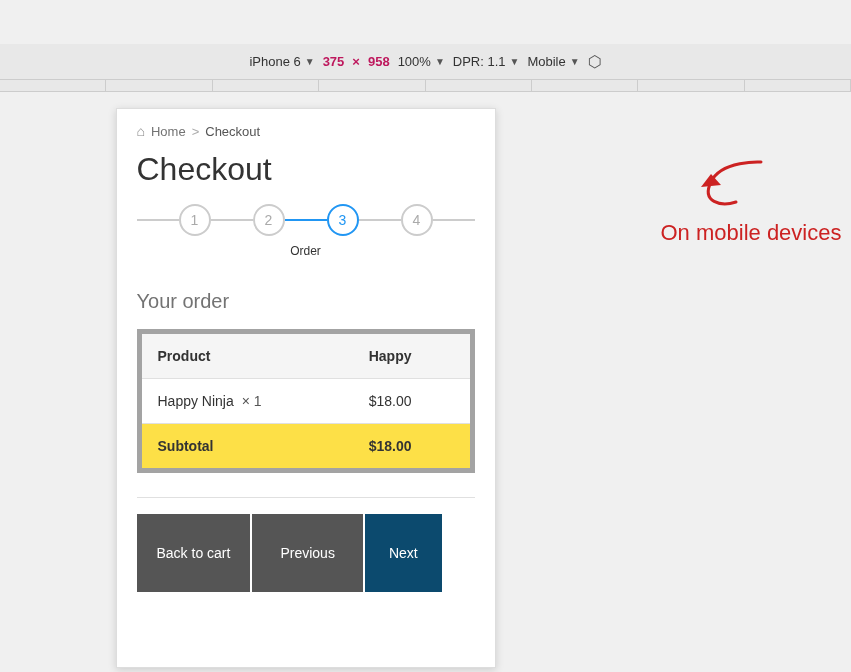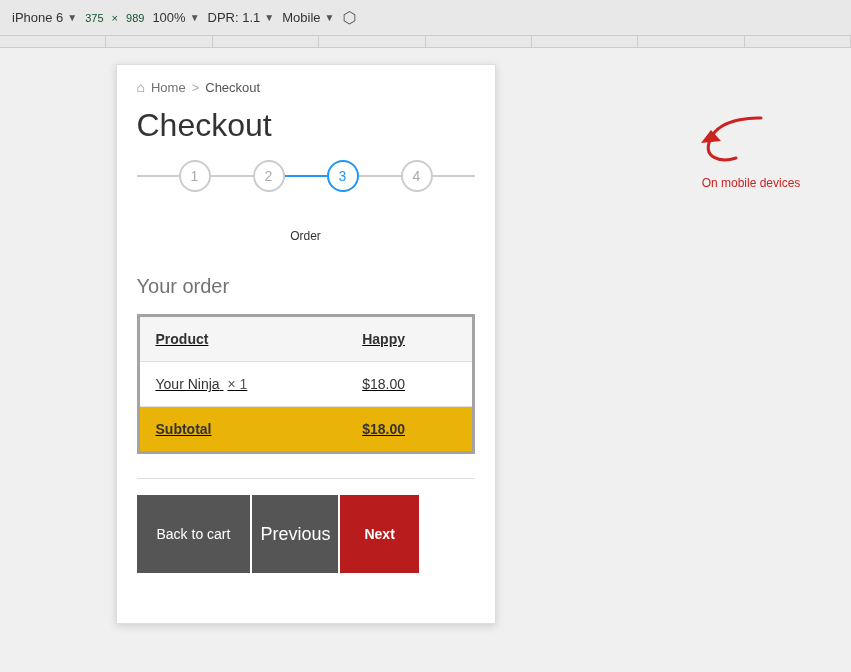--- a/index.html
+++ b/index.html
@@ -13,36 +13,38 @@
       position: relative;
     }
 
     
     .toolbar {
       background: #e8e8e8;
       border-bottom: 1px solid #ccc;
       height: 36px;
       display: flex;
       align-items: center;
-      justify-content: flex-start;
+      justify-content: center;
       gap: 8px;
       padding: 0 12px;
       font-size: 13px;
       color: #333;
+      margin-top: 44px;
     }
 
     .toolbar-item {
       display: flex;
       align-items: center;
       gap: 4px;
     }
 
     .toolbar-divider {
-      color: #14532d;
-      font-size: 11px;
+      color: #be185d;
+      font-size: 13px;
+      font-weight: bold;
     }
 
     
     .ruler-bar {
       background: #e8e8e8;
       height: 12px;
       border-bottom: 1px solid #ccc;
       display: flex;
       align-items: center;
     }
@@ -154,62 +156,60 @@
     .step-label-container {
       display: flex;
       justify-content: center;
       margin-bottom: 16px;
     }
 
     .step-label {
       font-size: 12px;
       color: #333;
       text-align: center;
-      margin-top: 29px;
     }
 
     
     .order-section {
       padding: 16px 20px;
     }
 
     .order-title {
       font-size: 20px;
       font-weight: 400;
       color: #737373;
       margin-bottom: 16px;
     }
 
     
     .order-table {
       width: 100%;
       border-collapse: collapse;
-      border: 3px solid #a3a3a3;
-      text-decoration: underline;
+      border: 5px solid #a3a3a3;
     }
 
     .order-table th {
       background: #f5f5f5;
       padding: 14px 16px;
       text-align: left;
       font-size: 14px;
       font-weight: 600;
       color: #333;
       border-bottom: 1px solid #e0e0e0;
     }
 
     .order-table td {
       padding: 14px 16px;
       font-size: 14px;
       color: #333;
       border-bottom: 1px solid #e0e0e0;
     }
 
     .order-table .subtotal-row td {
-      background: #eab308;
+      background: #fde047;
       font-weight: 600;
     }
 
     
     .buttons-row {
       display: flex;
       padding: 16px 0 20px;
       gap: 0;
       border-top: 1px solid #e0e0e0;
       margin: 8px 20px 0;
@@ -222,51 +222,51 @@
       padding: 31px 20px;
       font-size: 14px;
       cursor: pointer;
       font-weight: 500;
     }
 
     .btn-previous {
       background: #555;
       color: white;
       border: none;
-      padding: 14px 8px;
-      font-size: 18px;
+      padding: 14px 28px;
+      font-size: 14px;
       cursor: pointer;
       font-weight: 500;
       margin-left: 2px;
     }
 
     .btn-next {
-      background: #b91c1c;
+      background: #0c4a6e;
       color: white;
       border: none;
       padding: 14px 24px;
       font-size: 14px;
       cursor: pointer;
-      font-weight: 700;
+      font-weight: 400;
       margin-left: 2px;
     }
 
     
     .right-panel {
       width: 240px;
       display: flex;
       flex-direction: column;
       align-items: center;
       justify-content: flex-start;
       padding-top: 60px;
     }
 
     .annotation-text {
       color: #cc2222;
-      font-size: 12px;
+      font-size: 22px;
       font-weight: 500;
       text-align: left;
       margin-left: 40px;
     }
 
     
     .arrow-svg {
       width: 80px;
       height: 60px;
       margin-bottom: 8px;
@@ -290,21 +290,21 @@
 </head>
 <body>
 
 <div class="toolbar">
   <div class="toolbar-item">
     <span>iPhone 6</span>
     <span class="dropdown-arrow">▼</span>
   </div>
   <span class="toolbar-divider">375</span>
   <span class="toolbar-divider">×</span>
-  <span class="toolbar-divider">989</span>
+  <span class="toolbar-divider">958</span>
   <div class="toolbar-item">
     <span>100%</span>
     <span class="dropdown-arrow">▼</span>
   </div>
   <div class="toolbar-item">
     <span>DPR: 1.1</span>
     <span class="dropdown-arrow">▼</span>
   </div>
   <div class="toolbar-item">
     <span>Mobile</span>
@@ -359,21 +359,21 @@
         <table class="order-table">
           <thead>
             <tr>
               <th>Product</th>
               <th>Happy</th>
             </tr>
           </thead>
           <tbody>
             <tr>
               <td>
-                <span>Your Ninja</span>
+                <span>Happy Ninja</span>
                 <span style="color:#555; margin-left:4px;">× 1</span>
               </td>
               <td>$18.00</td>
             </tr>
             <tr class="subtotal-row">
               <td>Subtotal</td>
               <td>$18.00</td>
             </tr>
           </tbody>
         </table>

